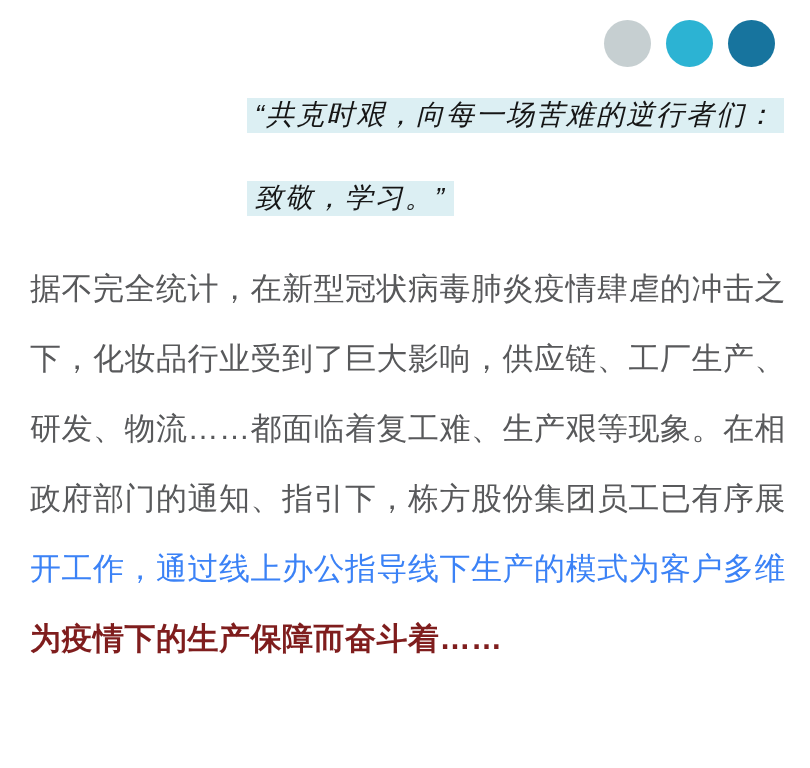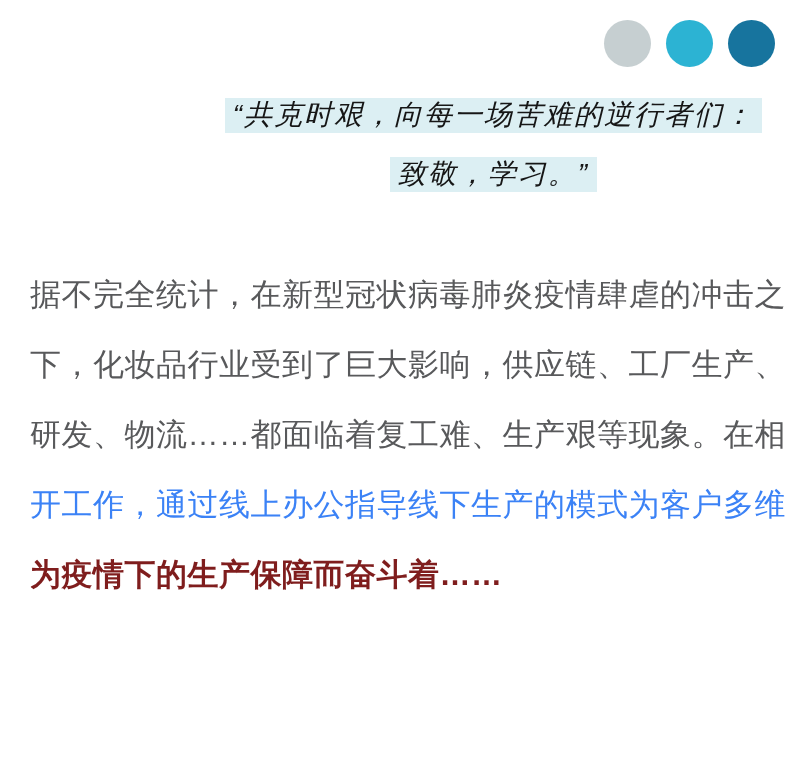--- a/index.html
+++ b/index.html
@@ -25,42 +25,42 @@
   }
   .dot {
     width: 47px;
     height: 47px;
     border-radius: 50%;
   }
   
   .quote {
     position: absolute;
     top: 98px;
-    right: 48px;
-    text-align: center;
+    right: 26px;
+    text-align: left;
   }
   .quote-line {
     margin-bottom: 24px;
   }
   .quote-line:last-child {
     margin-bottom: 0;
   }
   .quote-line span {
     display: inline-block;
     font-size: 28px;
     font-style: italic;
     font-weight: 500;
     letter-spacing: 2px;
     padding: 3px 8px 4px 8px;
     line-height: 1.0;
   }
   
   .article {
     position: absolute;
-    top: 260px;
+    top: 254px;
     left: 30px;
     width: 755px;
   }
   .article-line {
     height: 70px;
     line-height: 70px;
     font-size: 31px;
     letter-spacing: 0.5px;
     white-space: nowrap;
     text-align: justify;
@@ -82,25 +82,26 @@
     <div class="dot" style="background-color: rgb(198, 207, 209);"></div>
     <div class="dot" style="background-color: rgb(44, 179, 211);"></div>
     <div class="dot" style="background-color: rgb(23, 116, 158);"></div>
   </div>
 
   <div class="quote">
     <div class="quote-line">
       <span style="background-color: rgb(220, 239, 243); color: rgb(22, 22, 22);">“共克时艰，向每一场苦难的逆行者们：</span>
     </div>
     <div class="quote-line">
-      <span style="background-color: rgb(220, 239, 243); color: rgb(22, 22, 22);">致敬，学习。”</span>
+      <span style="background-color: rgb(220, 239, 243); color: rgb(22, 22, 22); margin-top: 24px;">致敬，学习。”</span>
     </div>
   </div>
 
   <div class="article">
     <div class="article-line" style="color: rgb(88, 89, 91);">据不完全统计，在新型冠状病毒肺炎疫情肆虐的冲击之</div>
     <div class="article-line" style="color: rgb(88, 89, 91);">下，化妆品行业受到了巨大影响，供应链、工厂生产、</div>
     <div class="article-line" style="color: rgb(88, 89, 91);">研发、物流……都面临着复工难、生产艰等现象。在相关</div>
+    <div class="article-line" style="color: rgb(88, 89, 91);">政府部门的通知、指引下，栋方股份集团员工已有序展</div>
     <div class="article-line" style="color: #3b82f6;">开工作，通过线上办公指导线下生产的模式为客户多维</div>
     <div class="article-line last" style="color: #7f1d1d; font-weight: bold;">为疫情下的生产保障而奋斗着……</div>
   </div>
 
 </div>
 
 </body></html>

